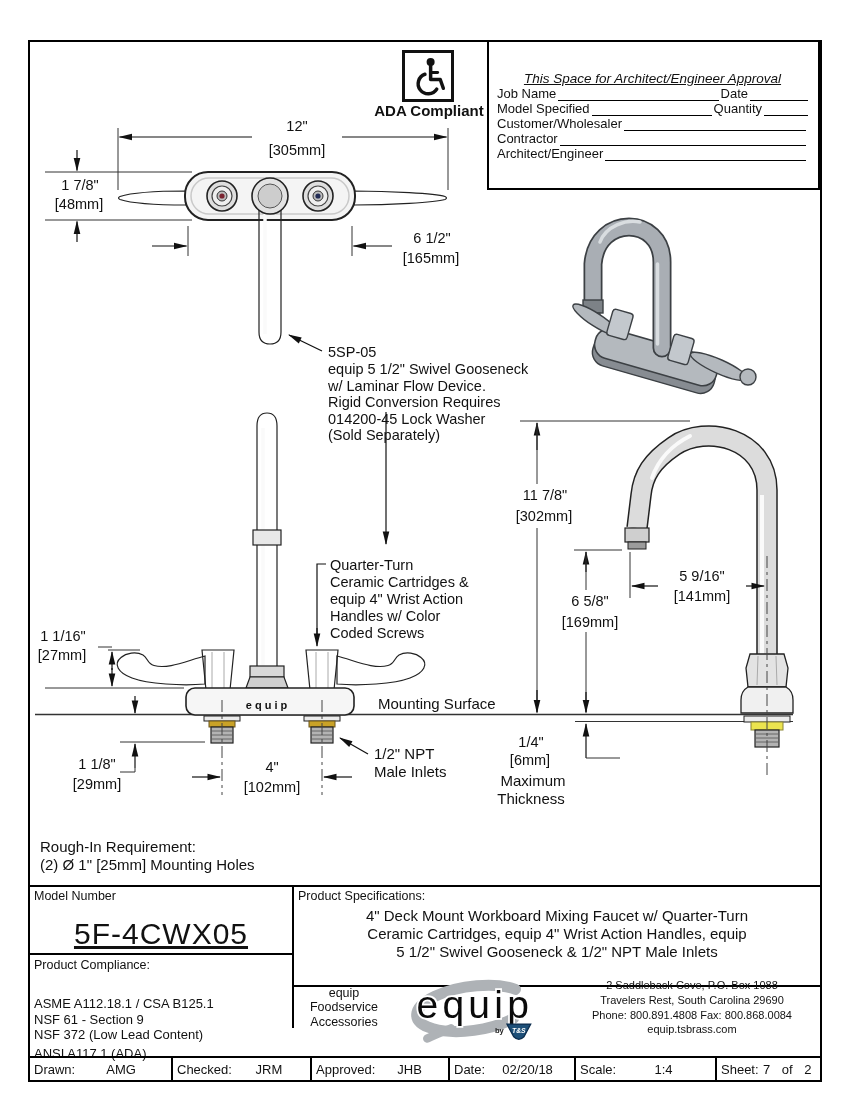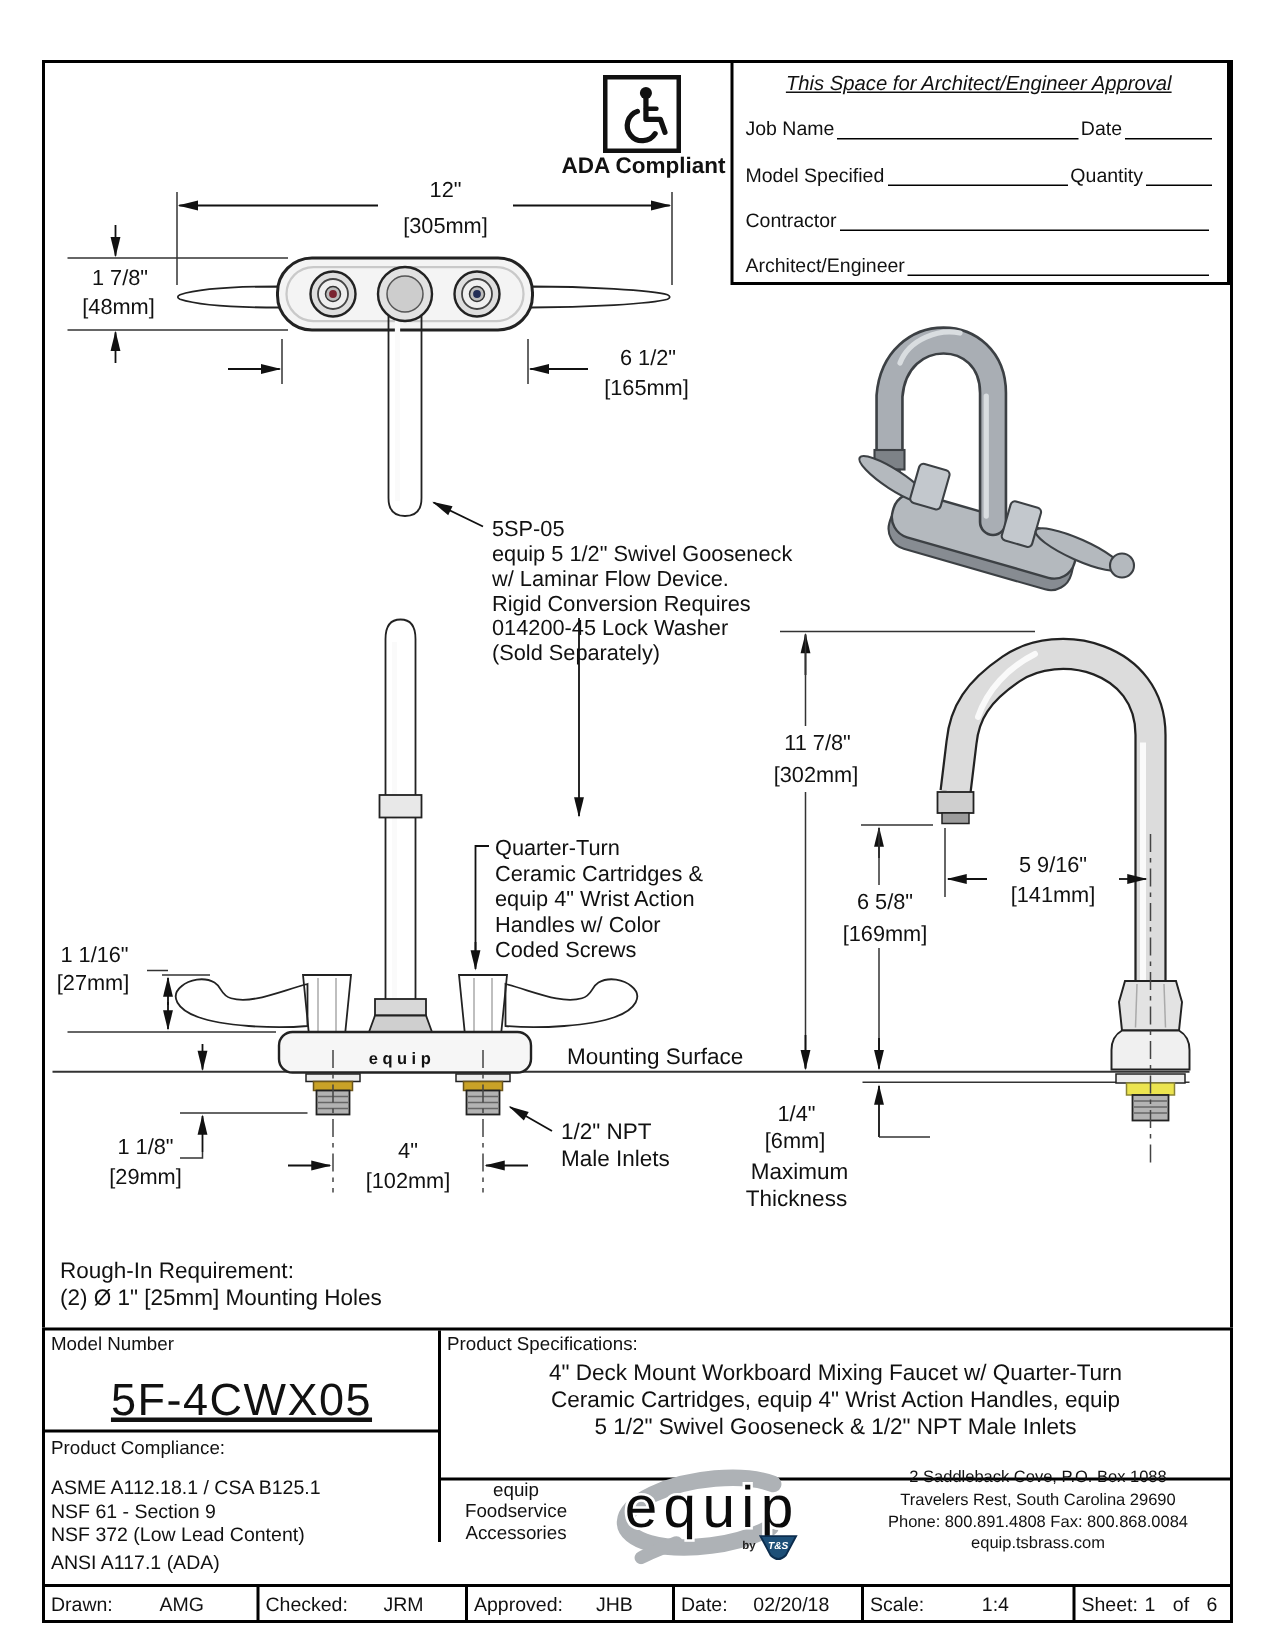--- a/index.html
+++ b/index.html
@@ -2,21 +2,21 @@
 <html><head>
 <meta charset="utf-8">
 <style>
   html,body{margin:0;padding:0;background:#fff;}
   body{width:850px;height:1100px;position:relative;font-family:"Liberation Sans",sans-serif;color:#111;}
   .abs{position:absolute;}
   
   #frame{left:28px;top:40px;width:790px;height:1036px;border:2px solid #000;}
   
   #approval{left:487px;top:40px;width:333px;height:150px;border:2px solid #000;border-top-width:2px;
-            box-sizing:border-box;padding:6px 10px 4px 8px;display:flex;flex-direction:column;justify-content:space-between;}
+            box-sizing:border-box;padding:6px 10px 4px 8px;display:flex;flex-direction:column;justify-content:center;}
   #approval .title{font-size:13.5px;font-style:italic;text-decoration:underline;text-align:center;}
   .apr-row{display:flex;align-items:flex-end;font-size:13px;line-height:15px;}
   .fill-line{flex:1;border-bottom:1px solid #000;height:14px;margin:0 2px;}
   .fill-fixed{border-bottom:1px solid #000;height:14px;margin-left:2px;}
   
   #ada-box{left:402px;top:50px;width:52px;height:52px;border:3px solid #111;box-sizing:border-box;display:flex;align-items:center;justify-content:center;}
   #ada-label{left:358px;top:102px;width:142px;text-align:center;font-size:15px;font-weight:bold;}
   
   #drawing{left:28px;top:40px;}
   text{font-family:"Liberation Sans",sans-serif;fill:#111;}
@@ -29,21 +29,21 @@
   .arr{stroke:#111;stroke-width:1.2;fill:none;}
   
   #titleblock{left:28px;top:885px;width:790px;height:193px;border:2px solid #000;border-bottom-width:2px;box-sizing:content-box;background:#fff;display:flex;flex-direction:column;gap:28px;}
   .tb-main{flex:1;display:flex;min-height:0;}
   .tb-left{width:277px;display:flex;flex-direction:column;}
   .tb-right{flex:1;border-left:2px solid #000;display:flex;flex-direction:column;}
   .tb-model{height:88px;box-sizing:border-box;padding:2px 4px;}
   .tb-label{font-size:12.5px;}
   .tb-model-num{text-align:center;font-size:30px;margin-top:14px;letter-spacing:1px;text-decoration:underline;}
   .tb-compliance{flex:1;border-top:2px solid #000;box-sizing:border-box;padding:3px 4px;}
-  .tb-comp-lines{margin-top:12px;font-size:13px;line-height:15.5px;}
+  .tb-comp-lines{margin-top:24px;font-size:13px;line-height:15.5px;}
   .tb-specs{height:98px;box-sizing:border-box;padding:2px 4px;}
   .spec-lines{margin-top:4px;text-align:center;font-size:15px;line-height:18px;}
   .tb-logo-row{flex:1;border-top:2px solid #000;display:flex;align-items:center;justify-content:space-between;padding:0 4px;min-height:0;}
   .tb-tagline{width:92px;text-align:center;font-size:12.5px;line-height:14.5px;}
   .tb-address{width:248px;text-align:center;font-size:11px;line-height:14.6px;}
   .tb-footer{height:22px;border-top:2px solid #000;display:flex;font-size:13px;}
   .ft-cell{display:flex;align-items:center;border-right:2px solid #000;box-sizing:border-box;padding:0 4px;}
   .ft-cell:last-child{border-right:none;}
   .ft-val{flex:1;text-align:center;}
   .sheet-val{word-spacing:8px;}
@@ -59,20 +59,24 @@
     <span>Job Name</span>
     <span class="fill-line"></span>
     <span>Date</span>
     <span class="fill-fixed" style="width:58px"></span>
   </div>
   <div class="apr-row">
     <span>Model Specified</span>
     <span class="fill-line"></span>
     <span>Quantity</span>
     <span class="fill-fixed" style="width:44px"></span>
+  </div>
+  <div class="apr-row">
+    <span>Customer/Wholesaler</span>
+    <span class="fill-line"></span>
   </div>
   <div class="apr-row">
     <span>Contractor</span>
     <span class="fill-line"></span>
   </div>
   <div class="apr-row">
     <span>Architect/Engineer</span>
     <span class="fill-line"></span>
   </div>
 </div>
@@ -413,16 +417,16 @@
     <div class="ft-cell" style="width:126px">
       <span>Date:</span>
       <span class="ft-val">02/20/18</span>
     </div>
     <div class="ft-cell" style="width:141px">
       <span>Scale:</span>
       <span class="ft-val">1:4</span>
     </div>
     <div class="ft-cell" style="flex:1">
       <span>Sheet:</span>
-      <span class="ft-val sheet-val">1 of 6</span>
+      <span class="ft-val sheet-val">7 of 2</span>
     </div>
   </div>
 </div>
 
 </body></html>

